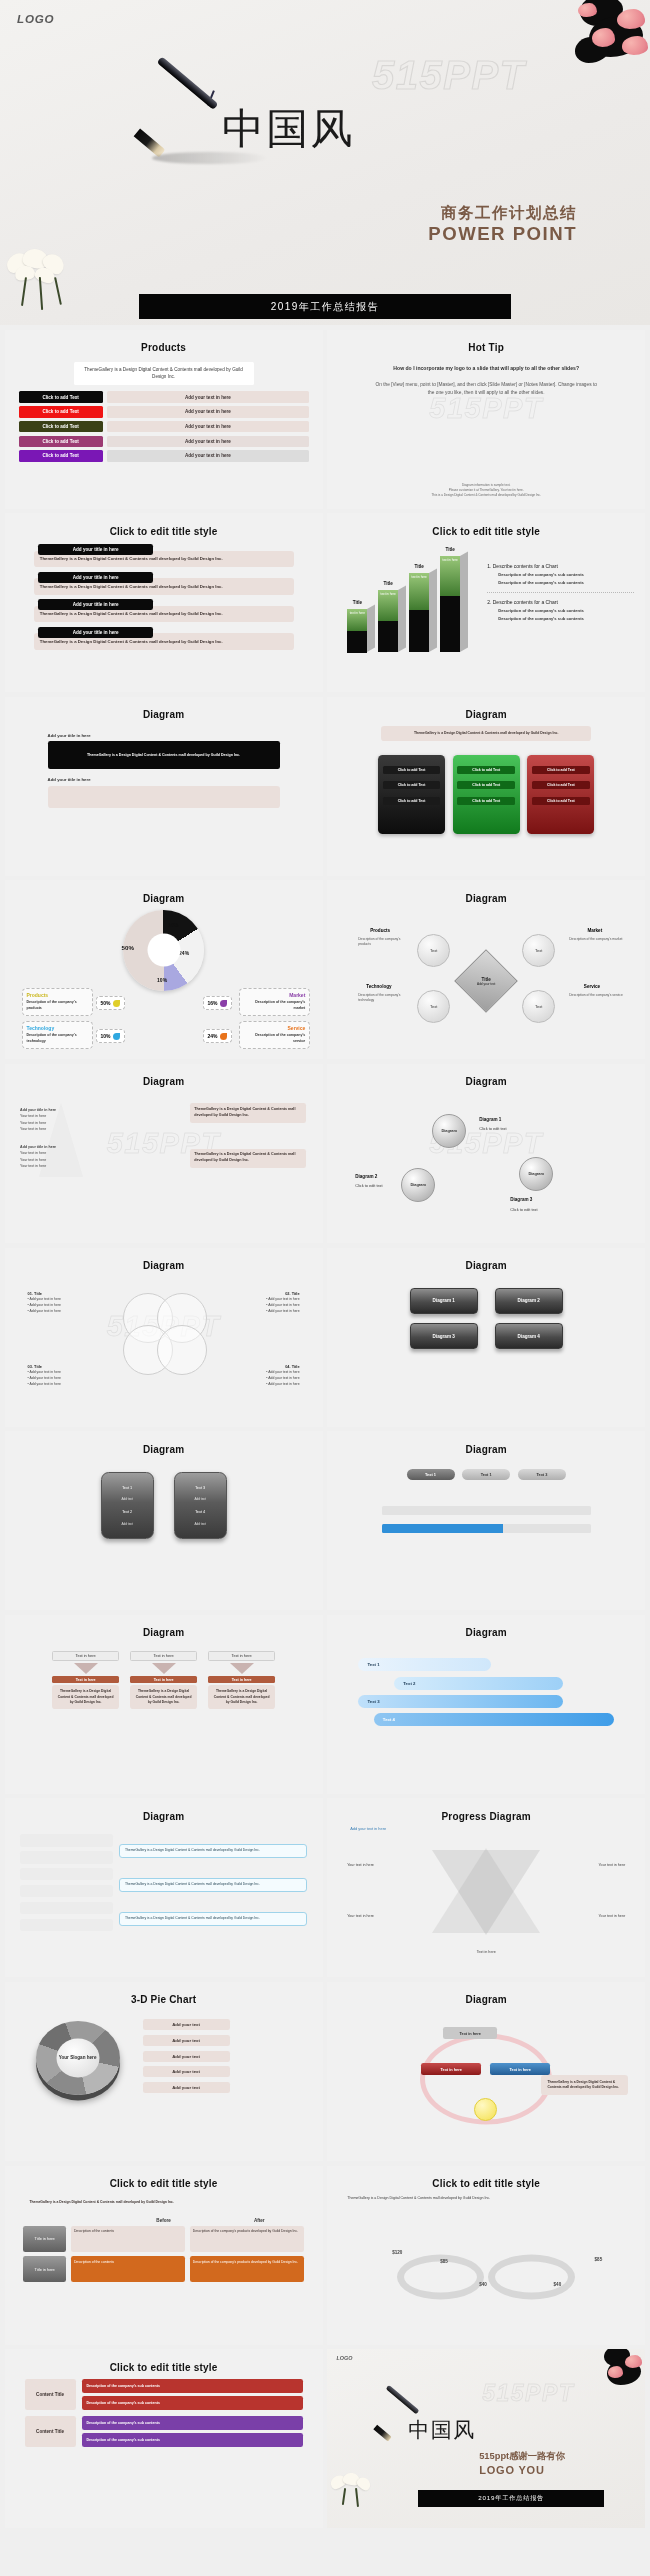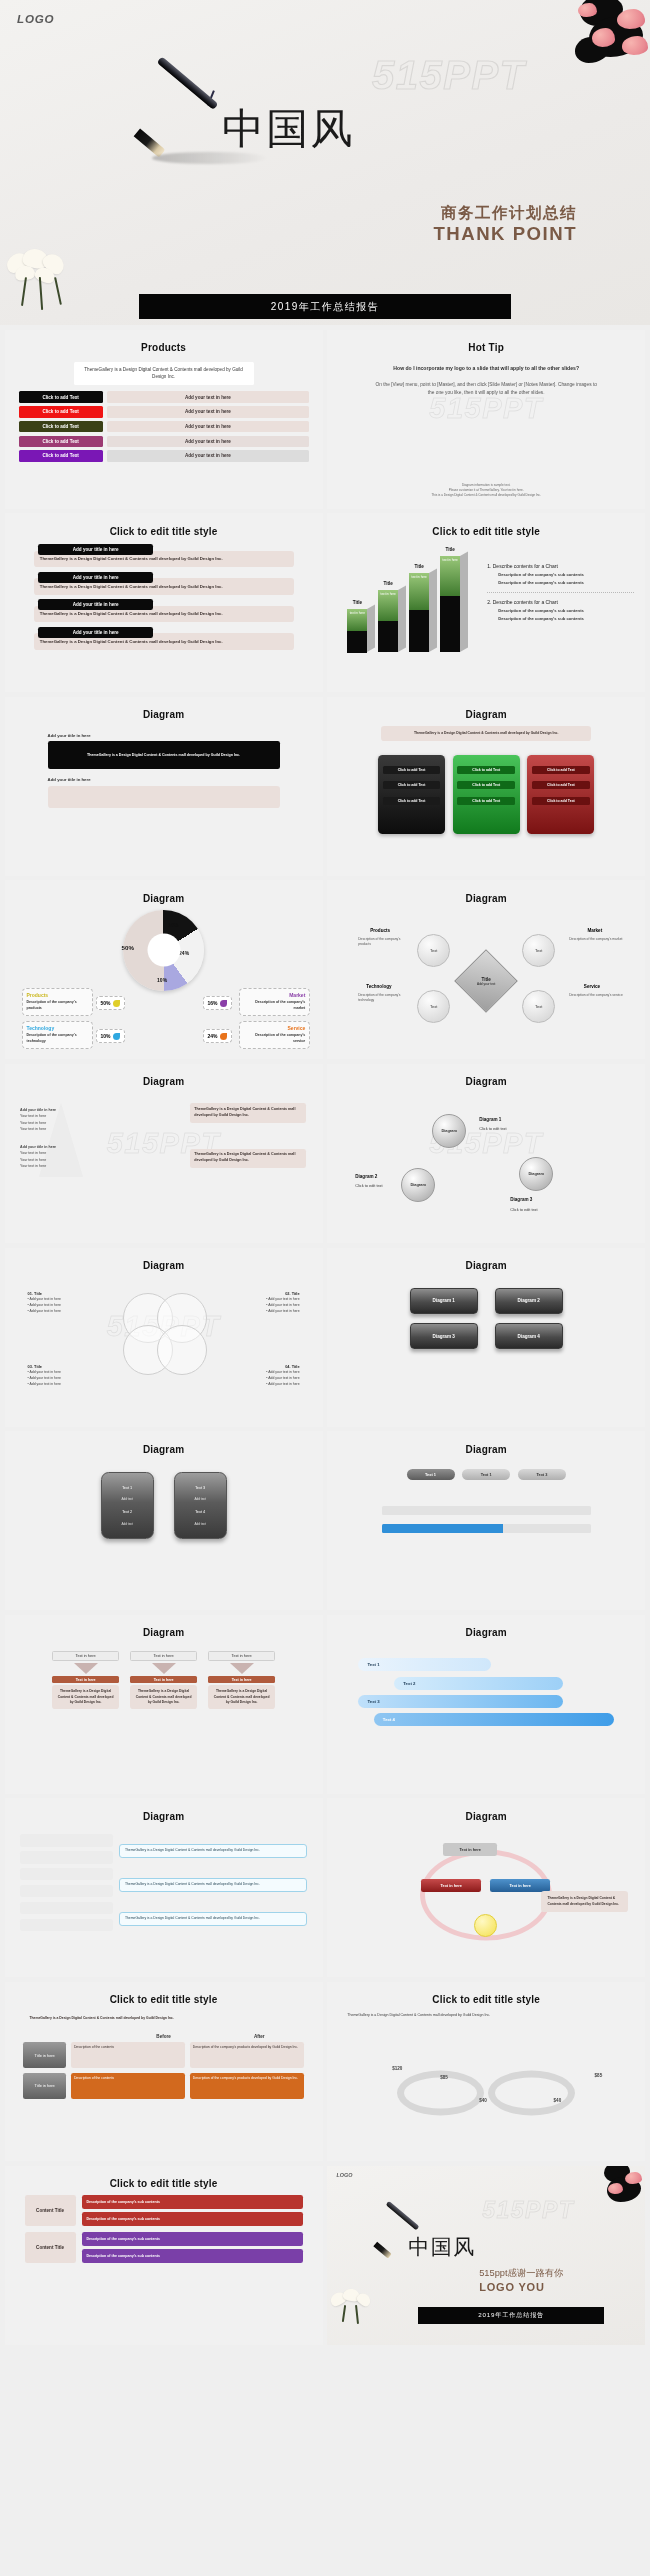--- a/index.html
+++ b/index.html
@@ -331,21 +331,21 @@
   .ct-bar{ flex:1; height:14px; border-radius:2.3px; color:#fff; font-size:3.6px;
            display:flex; align-items:center; padding-left:4.6px; font-weight:bold; }
 
   
   .endslide{ position:relative; background:linear-gradient(160deg,#f3f2f0,#ebe9e6); }
   .end-logo{ position:absolute; left:9.3px; top:6.2px; font-size:5.4px; font-style:italic;
              font-weight:bold; color:#5a5a5a; }
   .end-title{ position:absolute; left:81px; top:67px; font-size:21px;
               font-family:"DejaVu Serif",serif; color:#1b1b1b; letter-spacing:1.5px; }
   .end-thanks-cn{ position:absolute; left:152px; top:101px; font-size:9.3px;
-                  font-weight:normal; color:#7a5a46; }
+                  font-weight:bold; color:#7a5a46; }
   .end-thanks-en{ position:absolute; left:152px; top:115px; font-size:11px;
                   font-weight:bold; color:#7a5a46; letter-spacing:0.8px; }
   .end-banner{ position:absolute; left:91px; top:141px; width:186px; height:17px;
                background:#070707; display:flex; align-items:center; justify-content:center; }
   .end-banner span{ color:#fff; font-size:6.2px; letter-spacing:0.8px; }
   .end-brush{ position:absolute; left:48px; top:59px; width:50px; height:37px; }
   .end-brush .h{ position:absolute; left:3.1px; top:1.5px; width:40px; height:4.6px;
                  background:linear-gradient(180deg,#5a5c68,#111); border-radius:2.3px;
                  transform:rotate(40deg); transform-origin:100% 50%; }
   .end-brush .t{ position:absolute; left:-2.3px; top:22px; width:18.6px; height:6.2px;
@@ -361,21 +361,21 @@
 
   <div class="brush">
     <div class="ferrule"></div>
       <div class="handle"></div>
       <div class="tip"></div>
   </div>
   <div class="ink-smear"></div>
 
   <div class="cover-title">中国风</div>
   <div class="cover-sub-cn">商务工作计划总结</div>
-  <div class="cover-sub-en">THANK POINT</div>
+  <div class="cover-sub-en">POWER POINT</div>
 
   <div class="cover-banner">
     <span>2019年工作总结报告</span>
   </div>
 
   <div class="flowers">
     <div class="petal" style="left:14px;top:22px;width:23px;height:17px;transform:rotate(-30deg)"></div>
     <div class="petal" style="left:31px;top:17px;width:25px;height:18.6px;transform:rotate(10deg)"></div>
     <div class="petal" style="left:51px;top:23px;width:22px;height:17px;transform:rotate(40deg)"></div>
     <div class="petal" style="left:23px;top:34px;width:20px;height:14px;transform:rotate(-10deg)"></div>
@@ -742,21 +742,50 @@
         <div class="lrow"></div>
       </div>
       <div style="flex:1;display:flex;flex-direction:column;justify-content:space-around">
         <div class="callout">ThemeGallery is a Design Digital Content &amp; Contents mall developed by Guild Design Inc.</div>
         <div class="callout">ThemeGallery is a Design Digital Content &amp; Contents mall developed by Guild Design Inc.</div>
         <div class="callout">ThemeGallery is a Design Digital Content &amp; Contents mall developed by Guild Design Inc.</div>
       </div>
     </div>
   </div>
 
-
+  <div class="slide">
+    <div class="s-title">Progress Diagram</div>
+    <div style="font-size:3.9px;color:#3a7fb5;margin-left:23px;margin-top:4.6px">Add your text in here</div>
+    <div class="star">
+      <div class="startri" style="border-bottom:85px solid rgba(180,180,180,.25); top:4.6px; left:0"></div>
+      <div class="startri" style="border-top:85px solid rgba(150,150,150,.22); top:6.2px; left:0"></div>
+    </div>
+    <div class="sd-note" style="left:20px;top:65px">Your text in here</div>
+    <div class="sd-note" style="right:20px;top:65px">Your text in here</div>
+    <div class="sd-note" style="left:20px;top:116px">Your text in here</div>
+    <div class="sd-note" style="right:20px;top:116px">Your text in here</div>
+    <div class="sd-note" style="left:50%;transform:translateX(-50%);top:152px">Text in here</div>
+  </div>
+
+  <div class="slide">
+    <div class="s-title">3-D Pie Chart</div>
+    <div style="display:flex;align-items:center;gap:23px;margin:14px 0 0 31px">
+      <div style="position:relative">
+        <div class="pie3d"></div>
+        <div class="slogan">Your Slogan here</div>
+      </div>
+      <div>
+        <div class="addrow">Add your text</div>
+        <div class="addrow">Add your text</div>
+        <div class="addrow">Add your text</div>
+        <div class="addrow">Add your text</div>
+        <div class="addrow">Add your text</div>
+      </div>
+    </div>
+  </div>
 
   <div class="slide">
     <div class="s-title">Diagram</div>
     <div class="ring"></div>
     <div class="ring-chip" style="left:116px;top:45px;width:54px;background:#c8c8c8;color:#333">Text in here</div>
     <div class="ring-chip" style="left:94px;top:81px;width:60px;background:linear-gradient(180deg,#c64a4a,#8c1a1a)">Text in here</div>
     <div class="ring-chip" style="left:163px;top:81px;width:60px;background:linear-gradient(180deg,#4e92cc,#255f96)">Text in here</div>
     <div class="yellowdot" style="left:147px;top:116px"></div>
     <div class="blk-beige" style="position:absolute;right:17px;top:93px;width:87px;font-size:3.3px">ThemeGallery is a Design Digital Content &amp; Contents mall developed by Guild Design Inc.</div>
   </div>

